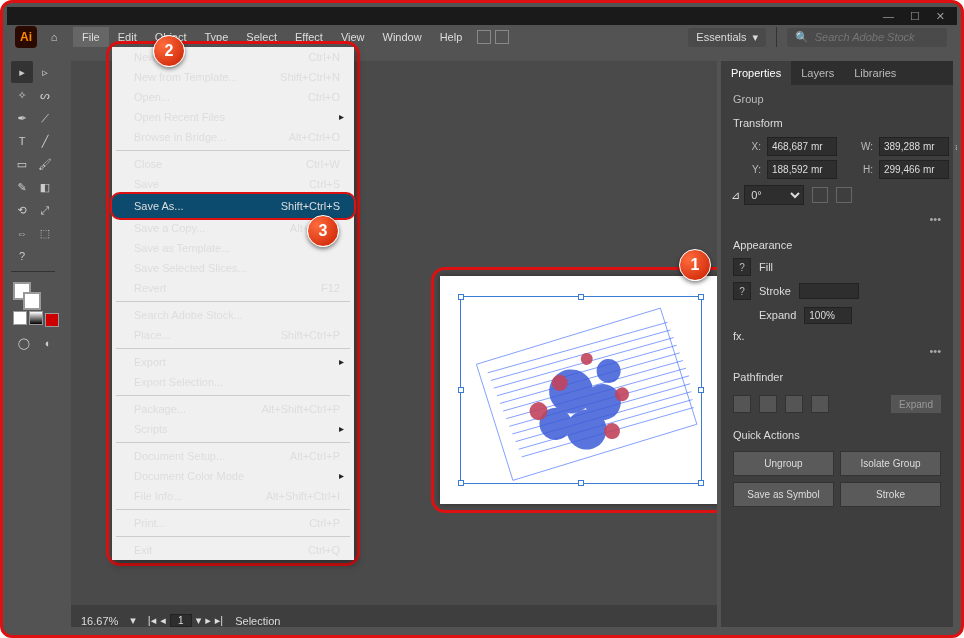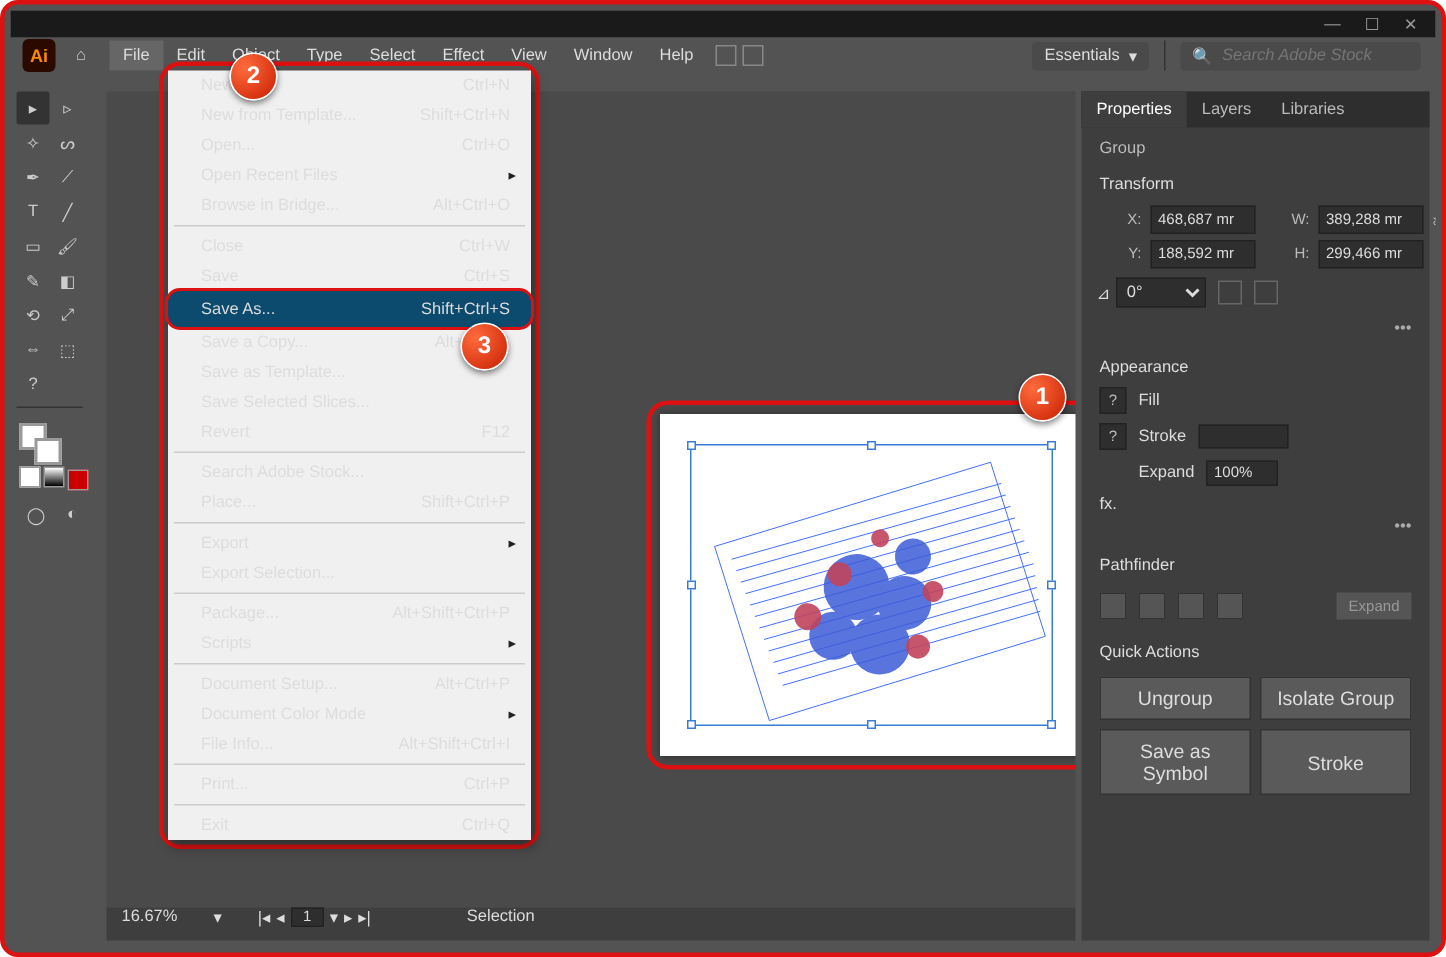--- a/index.html
+++ b/index.html
@@ -63,24 +63,24 @@
     .flip{width:16px;height:16px;border:1px solid #666;margin-left:4px}
     .ellip{text-align:right;padding:0 12px 6px;color:#aaa}
     .ap-row{display:flex;align-items:center;gap:8px;padding:3px 12px}
     .ap-row .q{width:18px;height:18px;background:#2e2e2e;border:1px solid #222;display:flex;align-items:center;justify-content:center;font-size:10px;color:#bbb}
     .stroke-sel{width:60px;height:16px;background:#2e2e2e;border:1px solid #222}
     .opacity-row .pct{width:48px;background:#2e2e2e;border:1px solid #222;color:#ddd;padding:2px 4px;font-size:10px}
     .path-icons{display:flex;gap:8px;padding:8px 12px}
     .path-icons span{width:18px;height:18px;background:#555;border:1px solid #333}
     .expand-btn{margin-left:auto;background:#555;border:none;color:#999;padding:2px 8px;font-size:10px}
     .qa-grid{display:grid;grid-template-columns:1fr 1fr;gap:6px;padding:6px 12px}
-    .qa-btn{background:#5a5a5a;border:1px solid #333;color:#ddd;padding:6px 4px;font-size:13px;text-align:center}
+    .qa-btn{background:#5a5a5a;border:1px solid #333;color:#ddd;padding:6px 4px;font-size:10px;text-align:center}
     .qa-btn.full{grid-column:1 / -1}
     
-    .status{position:absolute;left:64px;right:240px;bottom:4px;height:22px;background:#3e3e3e;display:flex;align-items:flex-start;gap:24px;padding:0 10px;color:#bbb}
+    .status{position:absolute;left:64px;right:240px;bottom:4px;height:22px;background:#3e3e3e;display:flex;align-items:flex-end;gap:12px;padding:0 10px;color:#bbb}
     .status .pager{display:flex;gap:4px;align-items:center}
     .status .pager span{cursor:pointer}
     .status input{width:22px;background:#2e2e2e;border:1px solid #222;color:#ddd;text-align:center;font-size:10px}
     
     .badge{position:absolute;width:32px;height:32px;border-radius:50%;background:radial-gradient(circle at 30% 30%,#ff6b3d,#c81e00);color:#fff;font-weight:700;font-size:16px;display:flex;align-items:center;justify-content:center;box-shadow:0 2px 4px rgba(0,0,0,.5);border:1px solid #fff}
     .b1{left:672px;top:242px;z-index:60}
     .b2{left:146px;top:28px;z-index:60}
     .b3{left:300px;top:208px;z-index:60}
   </style>
 </head>
@@ -279,21 +279,21 @@
     <span>16.67%</span>
         <span>▾</span>
     <div class="pager">
       <span>|◂</span>
           <span>◂</span>
           <input value="1" style="">
           <span>▾</span>
           <span>▸</span>
           <span>▸|</span>
     </div>
-    <span style="margin-left:40px">Selection</span>
+    <span style="">Selection</span>
   </div>
 
   <div class="dropdown-wrap">
     <div class="dropdown" id="dd">
           <div class="dd-row">
             <span>New...</span>
             <span>Ctrl+N</span>
           </div>
           <div class="dd-row">
             <span>New from Template...</span>

